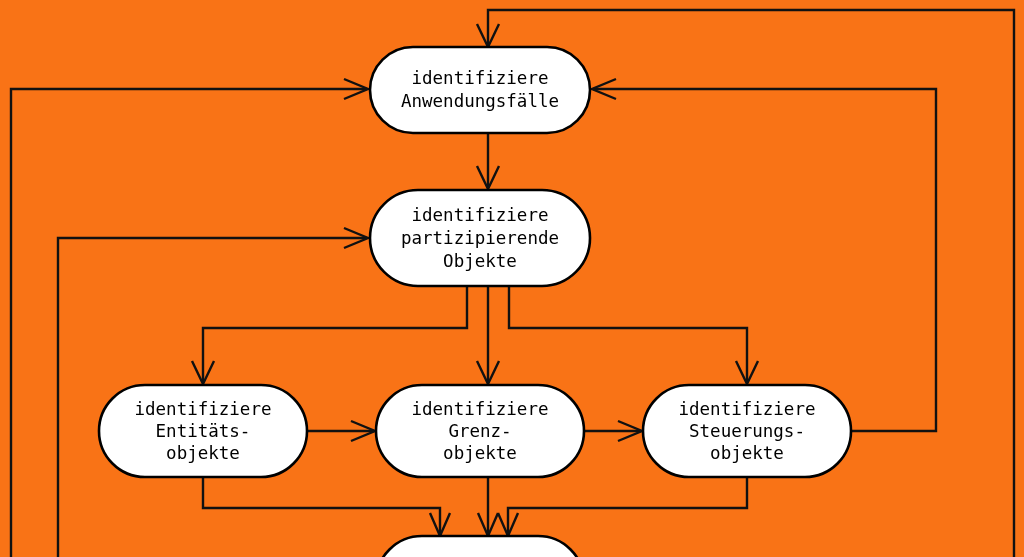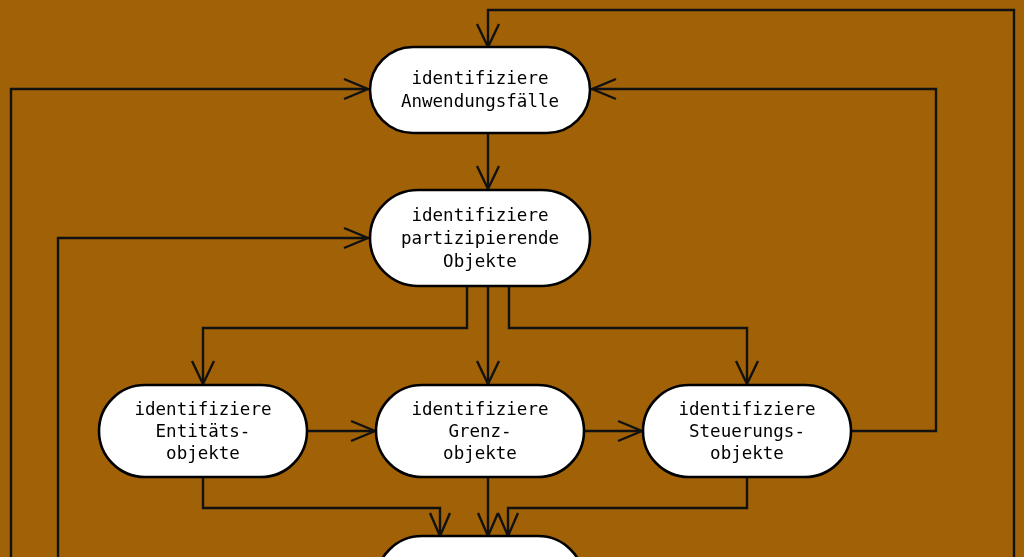--- a/index.html
+++ b/index.html
@@ -7,21 +7,21 @@
     padding: 0;
     background: #ffffff;
   }
   body {
     font-family: "DejaVu Sans Mono", monospace;
   }
   #diagram-root {
     position: relative;
     width: 1024px;
     height: 557px;
-    background: #a16207;
+    background: #f97316;
     overflow: hidden;
   }
   svg.flow {
     display: block;
     width: 1024px;
     height: 557px;
   }
   .node-shape {
     fill: #ffffff;
     stroke: #000000;

